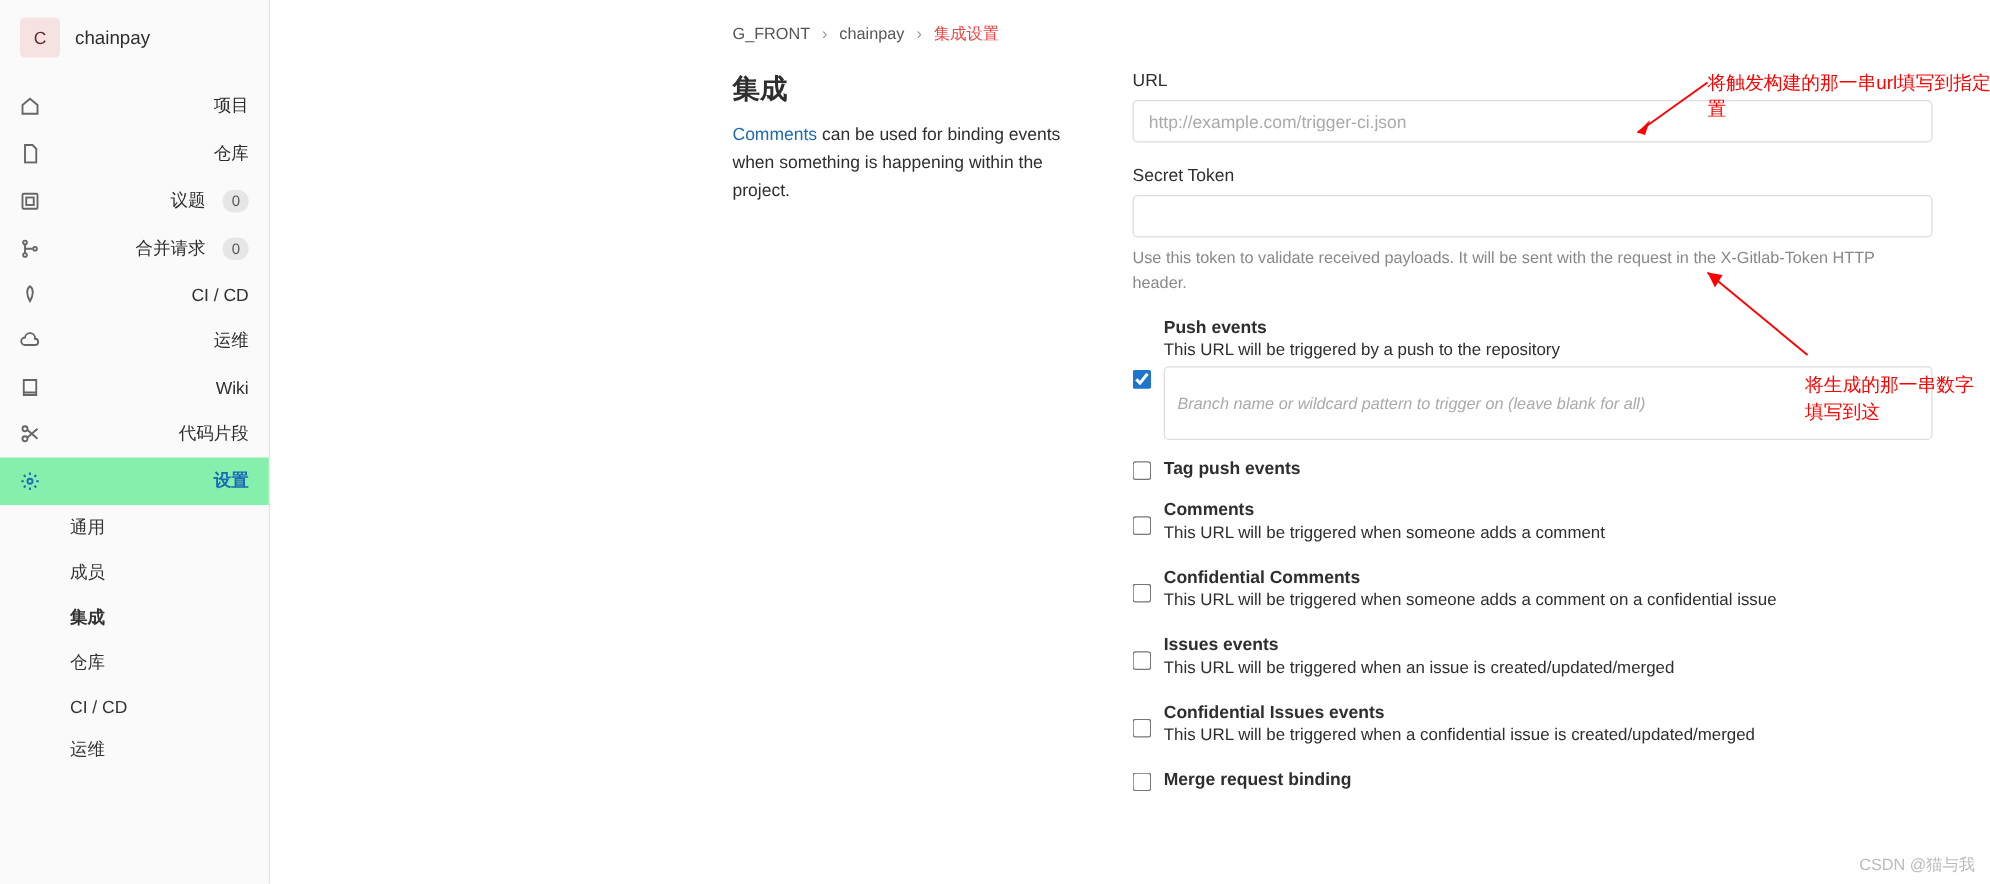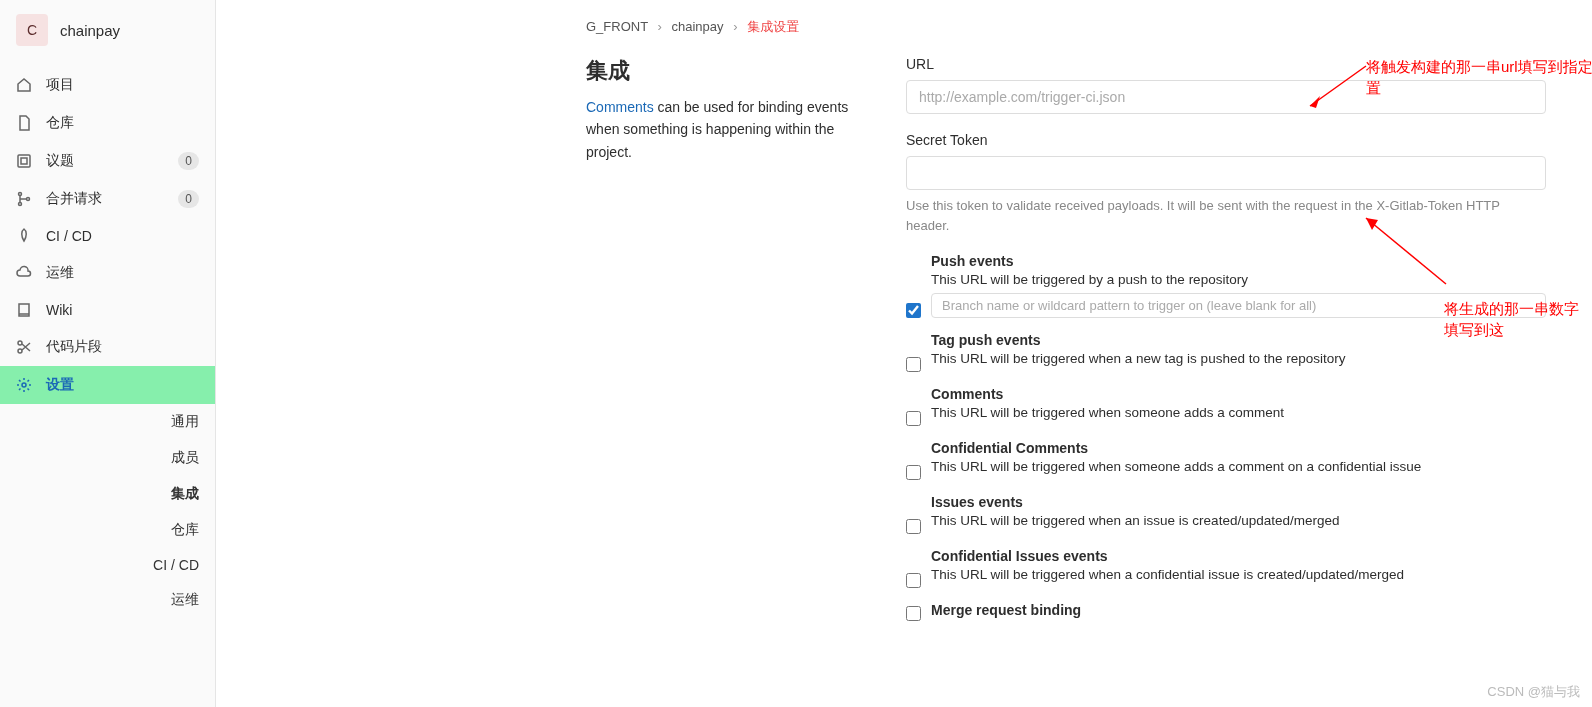--- a/index.html
+++ b/index.html
@@ -7,47 +7,47 @@
 .layout { display: flex; width: 1592px; height: 707px; }
 .sidebar { width: 216px; border-right: 1px solid #e5e5e5; display: flex; flex-direction: column; background: #fafafa; }
 .sidebar-header { display: flex; align-items: center; padding: 14px 16px; gap: 12px; }
 .avatar { width: 32px; height: 32px; background: #f6e2e2; color: #5c2d2d; display: flex; align-items: center; justify-content: center; border-radius: 4px; font-weight: 500; }
 .proj-name { font-weight: 500; font-size: 15px; }
 .nav { padding-top: 6px; }
 .nav-item { display: flex; align-items: center; padding: 10px 16px; gap: 14px; color: #2e2e2e; cursor: pointer; position: relative; }
 .nav-item.active { background: #86efac; font-weight: 700; color: #1b69b6; }
 .nav-icon { width: 16px; height: 16px; display: flex; align-items: center; justify-content: center; color: #666; }
 .nav-item.active .nav-icon { color: #1b69b6; }
-.nav-label { flex: 1; }
+.nav-label { flex: 1; text-align: right; }
 .badge { background: #e6e6e6; color: #555; border-radius: 10px; padding: 0 7px; font-size: 12px; line-height: 18px; }
-.subnav { padding-left: 0; text-align: right; }
+.subnav { padding-left: 12px; }
 .sub-item { padding: 9px 16px 9px 44px; cursor: pointer; color: #333; }
 .sub-item.active { font-weight: 700; }
 .main { flex: 1; padding: 18px 30px 0 30px; position: relative; overflow: hidden; }
 .breadcrumb { font-size: 13px; color: #555; margin-bottom: 20px; margin-left: 340px; }
 .breadcrumb .sep { margin: 0 6px; color: #999; }
 .breadcrumb .crumb { color: #555; }
 .breadcrumb .crumb.last { color: #ef4444; }
 .content-row { display: flex; gap: 24px; margin-left: 340px; }
 .left-col { width: 296px; flex-shrink: 0; }
 .right-col { flex: 1; max-width: 640px; position: relative; }
 h2 { font-size: 22px; font-weight: 700; margin-bottom: 10px; }
 .desc { font-size: 14px; color: #2e2e2e; line-height: 1.6; }
 .desc a { color: #1b69b6; text-decoration: none; }
 .field-group { margin-bottom: 18px; }
 .field-label { display: block; font-size: 14px; color: #2e2e2e; margin-bottom: 8px; }
 .text-input { width: 100%; padding: 8px 12px; border: 1px solid #ddd; border-radius: 4px; font-size: 14px; color: #2e2e2e; }
 .text-input::placeholder { color: #aaa; }
 .help-text { font-size: 13px; color: #888; margin-top: 6px; line-height: 1.5; }
-.trigger-item { display: flex; gap: 10px; margin-bottom: 14px; align-items: flex-end; }
+.trigger-item { display: flex; gap: 10px; margin-bottom: 14px; align-items: center; }
 .checkbox { width: 15px; height: 15px; margin-top: 2px; flex-shrink: 0; cursor: pointer; accent-color: #1f75cb; }
 .trigger-body { flex: 1; }
 .trigger-title { font-weight: 700; font-size: 14px; margin-bottom: 3px; }
 .trigger-desc { font-size: 13.5px; color: #2e2e2e; margin-bottom: 6px; }
-.trigger-input { width: 100%; padding: 4px 10px; border: 1px solid #ddd; border-radius: 4px; font-size: 13px; }
+.trigger-input { width: 100%; padding: 21px 10px; border: 1px solid #ddd; border-radius: 4px; font-size: 13px; font-style: italic; }
 .trigger-input::placeholder { color: #aaa; }
 .annotation { position: absolute; color: #ff0000; font-size: 15px; pointer-events: none; line-height: 1.4; }
 .annotation.a1 { top: 56px; left: 1150px; width: 400px; }
 .annotation.a2 { top: 298px; left: 1228px; }
 .arrow-svg { position: absolute; pointer-events: none; }
 .watermark { position: absolute; bottom: 6px; right: 12px; font-size: 13px; color: #bbb; }
 </style>
 </head>
 <body>
 
@@ -182,21 +182,20 @@
         <div class="field-group">
           <div id="trigger-list">
               <div class="trigger-item">
                 <input type="checkbox" class="checkbox" checked="" style="">
                 <div class="trigger-body"><div class="trigger-title">Push events</div><div class="trigger-desc">This URL will be triggered by a push to the repository</div><input type="text" class="trigger-input" placeholder="Branch name or wildcard pattern to trigger on (leave blank for all)" style=""></div>
               </div>
               <div class="trigger-item">
                 <input type="checkbox" class="checkbox" style="">
                 <div class="trigger-body">
                   <div class="trigger-title">Tag push events</div>
-                  <div class="trigger-desc">This URL will be triggered when a new tag is pushed to the repository</div>
                 </div>
               </div>
               <div class="trigger-item">
                 <input type="checkbox" class="checkbox" style="">
                 <div class="trigger-body">
                   <div class="trigger-title">Comments</div>
                   <div class="trigger-desc">This URL will be triggered when someone adds a comment</div>
                 </div>
               </div>
               <div class="trigger-item">

